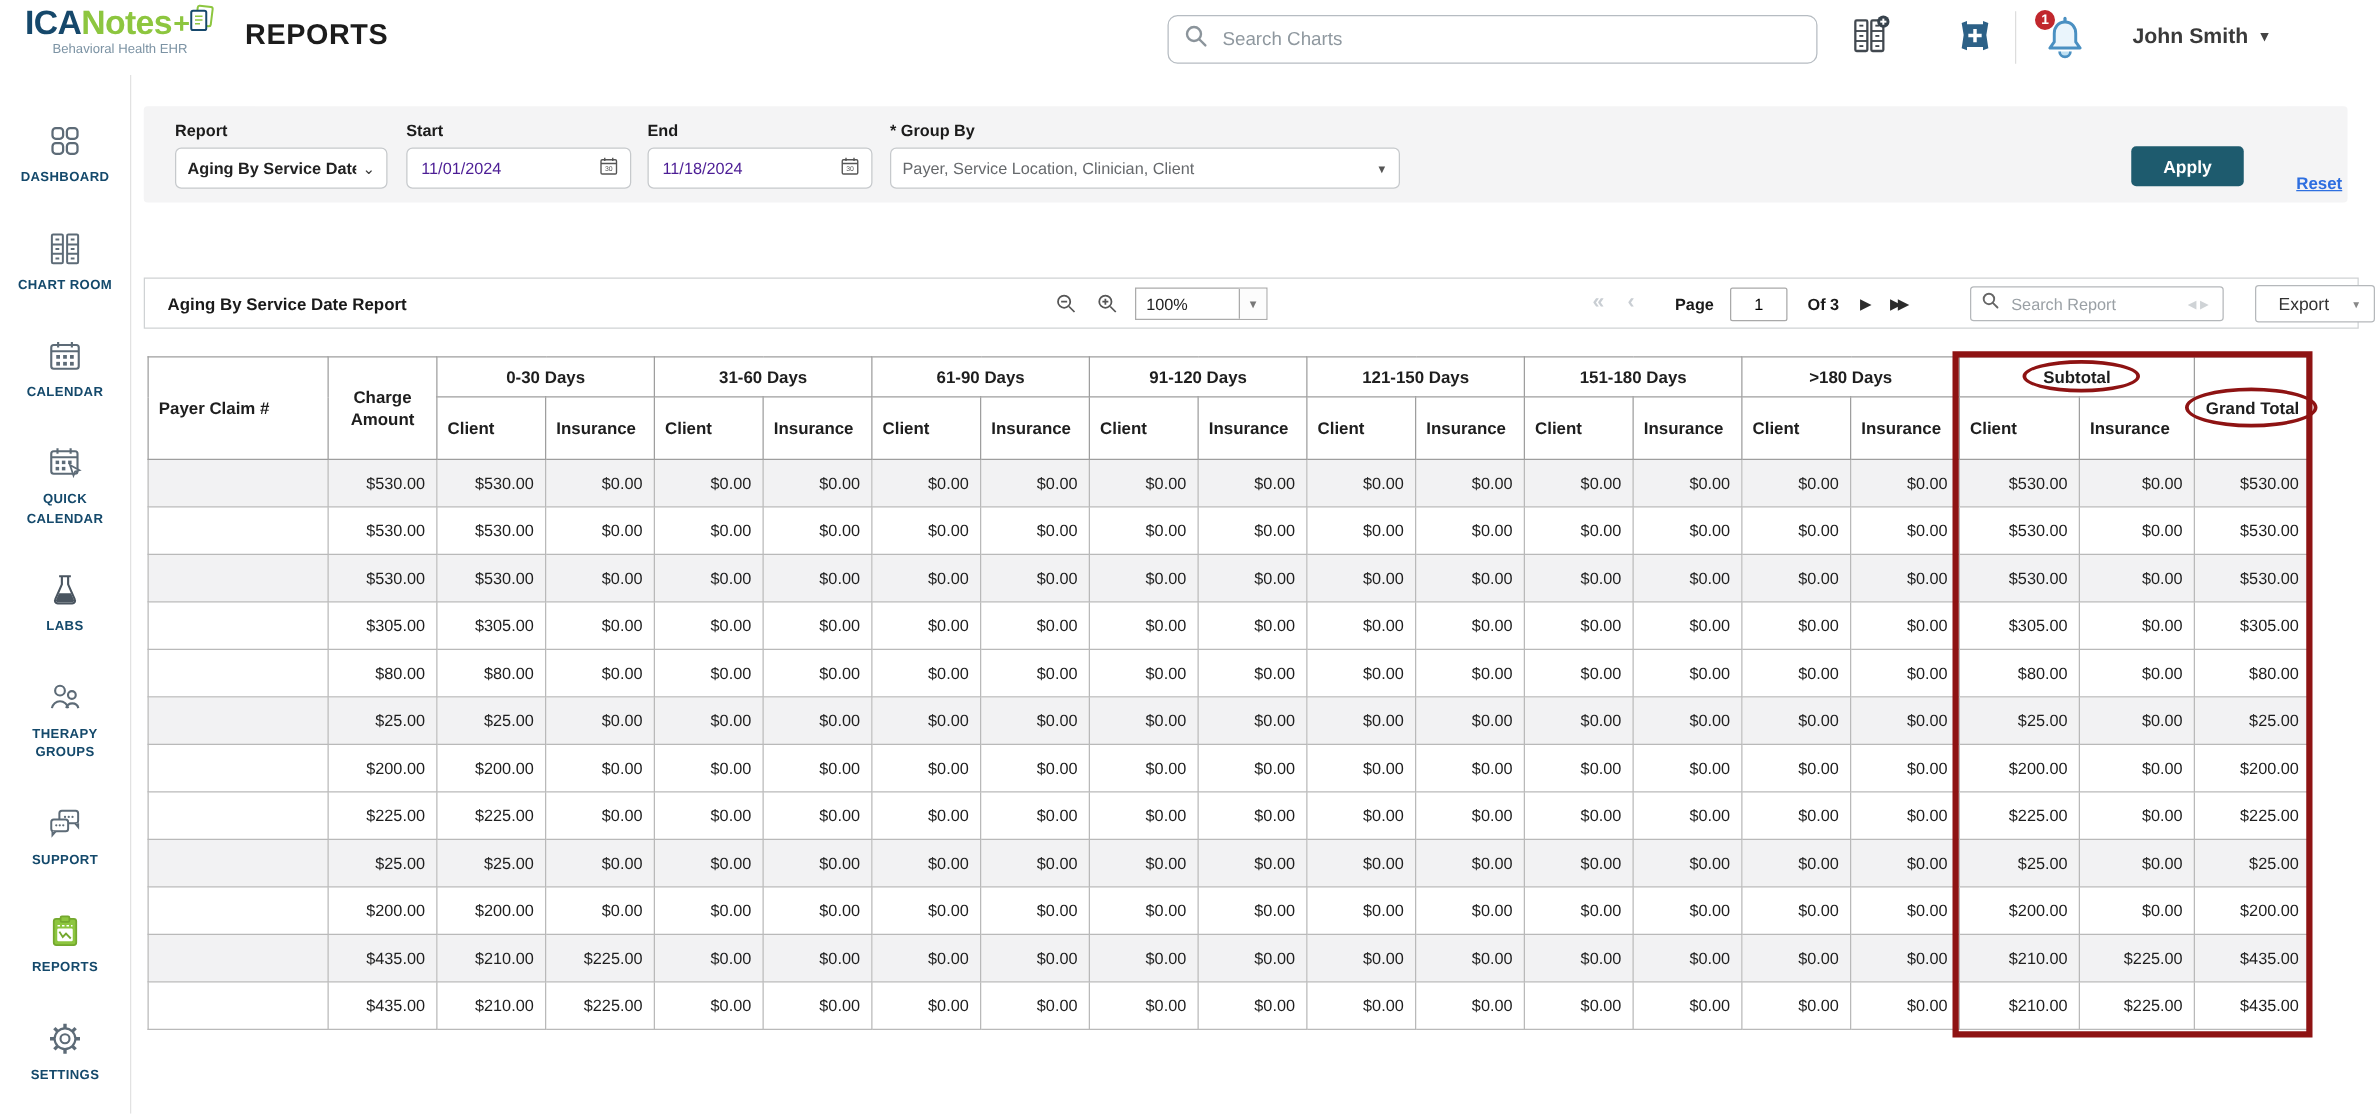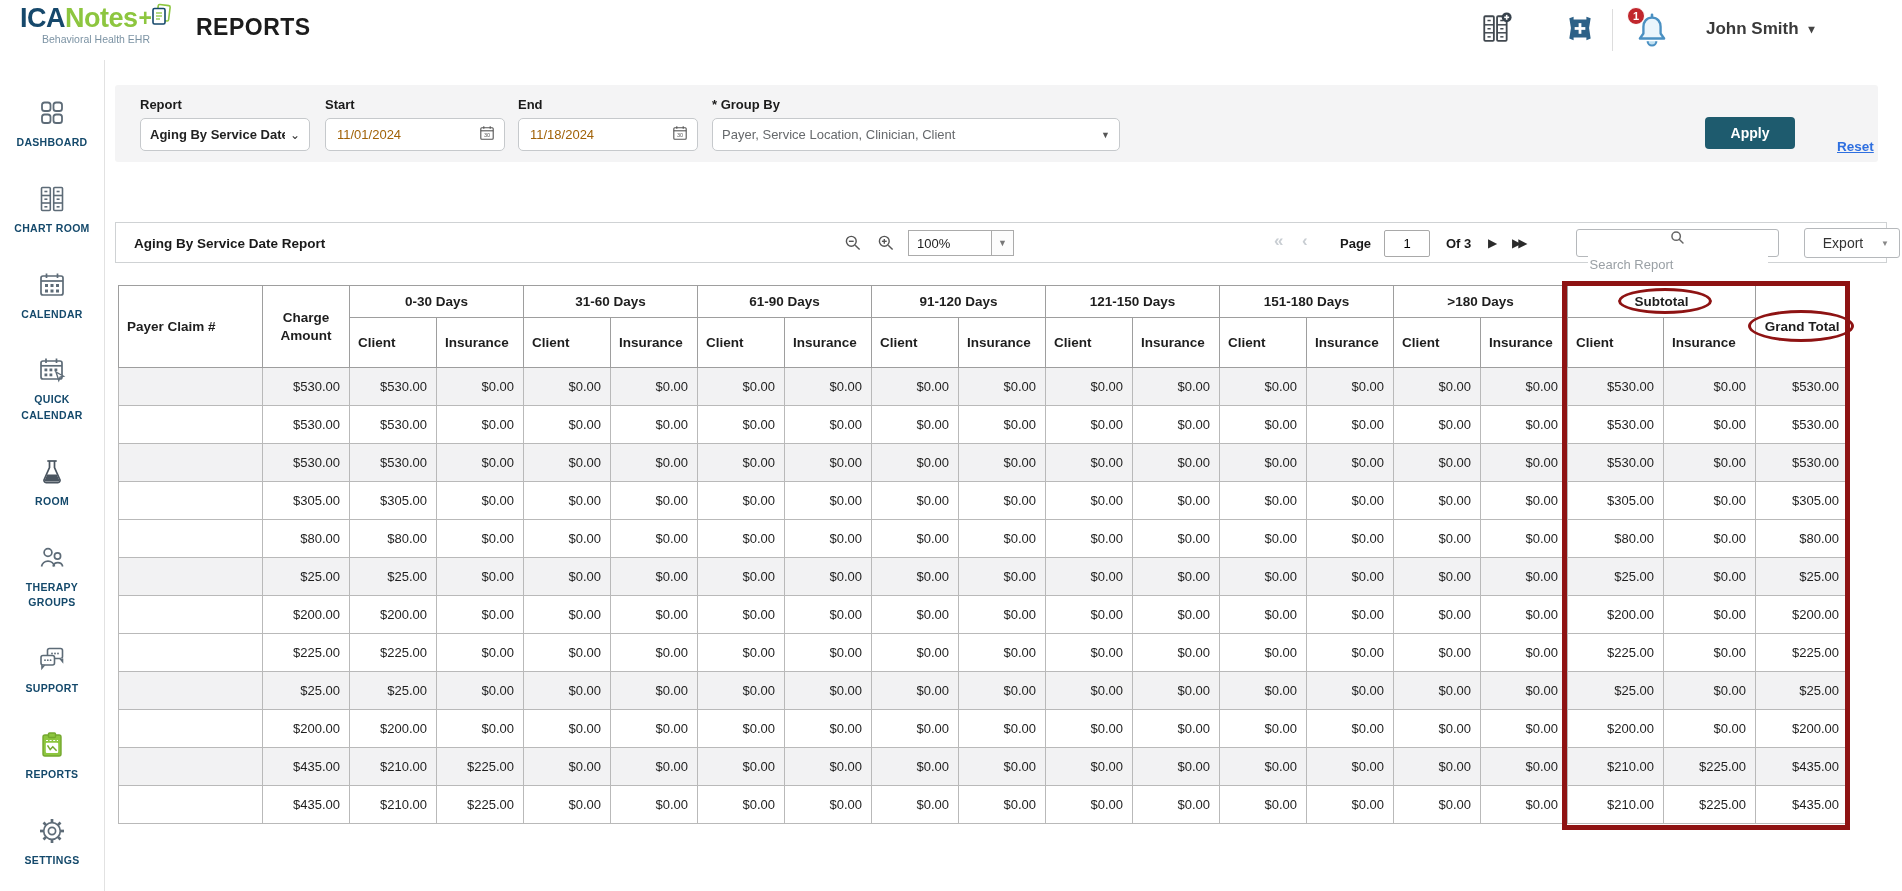--- a/index.html
+++ b/index.html
@@ -48,21 +48,21 @@
   
   .filter-panel { position:absolute; left:115px; top:85px; width:1763px; height:77px; background:#f4f4f5; border-radius:3px; }
   .f-label { position:absolute; top:12px; font-size:13px; font-weight:700; color:#1b1b1b; }
   .f-ctrl { position:absolute; top:33px; height:33px; background:#fff; border:1px solid #c6c9cc; border-radius:5px;
     display:flex; align-items:center; font-size:13px; color:#222; padding:0 9px; cursor:pointer; }
   .f-ctrl .val { flex:1; white-space:nowrap; overflow:hidden; }
   .sel-chevron { font-size:12px; color:#333; margin-left:5px; }
   .dd-caret { font-size:9px; color:#555; margin-left:6px; }
   .report-sel .val { font-weight:600; }
   .group-sel .val { color:#66696c; }
-  .f-date input { border:none; outline:none; width:110px; font-size:13px; color:#a16207; font-family:inherit; }
+  .f-date input { border:none; outline:none; width:110px; font-size:13px; color:#4c1d95; font-family:inherit; }
   .cal-icon { margin-left:auto; }
   .apply-btn { position:absolute; left:1590px; top:32px; width:90px; height:32px; background:#1e5b6e; color:#fff;
     border:none; border-radius:4px; font-size:14px; font-weight:700; font-family:inherit; cursor:pointer; }
   .reset-link { position:absolute; left:1722px; top:40px; color:#2e6fe0; font-size:13.5px; font-weight:600;
     text-decoration:underline; cursor:pointer;margin-top:14px; }
 
   
   .toolbar { position:absolute; left:115px; top:222px; width:1772px; height:41px; background:#fff; border:1px solid #cfd2d4; }
   .tb-title { position:absolute; left:18px; top:13px; font-size:13.5px; font-weight:700; color:#1a1a1a; }
   .zoom-out { position:absolute; left:728px; top:11px; cursor:pointer; }
@@ -72,21 +72,21 @@
   .zoom-dd { width:22px; border-left:1px solid #ababab; background:#fcfcfc; display:flex; align-items:center; justify-content:center; font-size:9px; color:#777; cursor:pointer; }
   .pg-first { position:absolute; left:1158px; top:8px; color:#c9ced3; font-size:17px; font-weight:700; cursor:default; }
   .pg-prev  { position:absolute; left:1186px; top:8px; color:#c9ced3; font-size:17px; font-weight:700; cursor:default; }
   .pg-label { position:absolute; left:1224px; top:13px; font-size:13px; font-weight:700; color:#1a1a1a; }
   .pg-input { position:absolute; left:1268px; top:7px; width:46px; height:27px; border:1px solid #a9a9a9; border-radius:2px;
     text-align:center; font-size:13px; font-family:inherit; }
   .pg-of { position:absolute; left:1330px; top:13px; font-size:13px; font-weight:700; color:#1a1a1a; }
   .pg-next { position:absolute; left:1372px; top:13px; color:#2b2b2b; font-size:12px; cursor:pointer; }
   .pg-last { position:absolute; left:1396px; top:13px; color:#2b2b2b; font-size:12px; letter-spacing:-3px; cursor:pointer; }
   .search-report { position:absolute; left:1460px; top:6px; width:203px; height:28px; border:1px solid #b5b8bb; border-radius:3px;
-    display:flex; align-items:center; gap:7px; padding:0 8px; background:#fff;flex-direction:column; }
+    display:flex; align-items:center; gap:7px; padding:0 8px; background:#fff; }
   .search-report input { border:none; outline:none; flex:1; font-size:13px; color:#333; font-family:inherit; min-width:0; }
   .search-report input::placeholder { color:#9aa0a5; }
   .sr-arrows { color:#cfd3d6; font-size:9px; letter-spacing:3px; white-space:nowrap; }
   .export-btn { position:absolute; left:1688px; top:5px; width:96px; height:30px; border:1px solid #b5b8bb; border-radius:3px;
     background:#fff; display:flex; align-items:center; cursor:pointer; }
   .export-label { flex:1; text-align:center; font-size:14px; color:#333; }
   .export-caret { width:18px; font-size:8px; color:#888; }
 
   
   .table-wrap { position:absolute; left:118px; top:285px; width:1730px; }
@@ -128,20 +128,29 @@
           <line x1="6" y1="13" x2="12" y2="13" stroke="#8dc63f" stroke-width="1.3"></line>
           <line x1="6" y1="16" x2="10" y2="16" stroke="#8dc63f" stroke-width="1.3"></line>
         </svg>
       </span>
     </div>
     <div class="l-tag">Behavioral Health EHR</div>
   </div>
 
   <h1 class="page-title">REPORTS</h1>
 
+  <div class="search-charts">
+    <span>
+      <svg width="20" height="20" viewBox="0 0 20 20">
+          <circle cx="8.2" cy="8.2" r="5.6" fill="none" stroke="#8b949b" stroke-width="1.9"></circle>
+          <line x1="12.6" y1="12.6" x2="17.3" y2="17.3" stroke="#8b949b" stroke-width="1.9" stroke-linecap="round"></line>
+        </svg>
+    </span>
+    <input type="text" placeholder="Search Charts" style="">
+  </div>
 
   <span class="hdr-cabinet">
     <svg width="32" height="32" viewBox="0 0 30 30">
       <rect x="4" y="4" width="9" height="23" rx="1" fill="#fff" stroke="#41484f" stroke-width="1.7"></rect>
       <rect x="16" y="4" width="9" height="23" rx="1" fill="#fff" stroke="#41484f" stroke-width="1.7"></rect>
       <line x1="4" y1="12" x2="13" y2="12" stroke="#41484f" stroke-width="1.4"></line>
         <line x1="4" y1="19.5" x2="13" y2="19.5" stroke="#41484f" stroke-width="1.4"></line>
       <line x1="16" y1="12" x2="25" y2="12" stroke="#41484f" stroke-width="1.4"></line>
         <line x1="16" y1="19.5" x2="25" y2="19.5" stroke="#41484f" stroke-width="1.4"></line>
       <line x1="7" y1="8" x2="10" y2="8" stroke="#41484f" stroke-width="1.4"></line>
@@ -237,21 +246,21 @@
       <path d="M19 17 l7.5 4.2 -3.4 0.9 -1.3 3.4 z" fill="#fff" stroke="#5d6b77" stroke-width="1.4"></path>
     </svg>
     <span class="side-label">QUICK CALENDAR</span>
   </div>
   <div class="side-item">
     <svg class="icon-svg" width="30" height="30" viewBox="0 0 30 30" fill="none" stroke="#4a5560" stroke-width="1.7">
       <path d="M12.5 4 v6.5 L7.2 22.5 a2.2 2.2 0 0 0 2 3.2 h11.6 a2.2 2.2 0 0 0 2 -3.2 L17.5 10.5 V4"></path>
       <line x1="10.3" y1="4" x2="19.7" y2="4"></line>
       <path d="M10.2 17.5 h9.6 l2.4 5.4 a1.1 1.1 0 0 1 -1 1.6 H8.8 a1.1 1.1 0 0 1 -1 -1.6 z" fill="#4a5560" stroke="none"></path>
     </svg>
-    <span class="side-label">ROOM</span>
+    <span class="side-label">LABS</span>
   </div>
   <div class="side-item">
     <svg class="icon-svg" width="30" height="30" viewBox="0 0 30 30" fill="none" stroke="#5d6b77" stroke-width="1.7">
       <circle cx="11" cy="9.5" r="3.9"></circle>
       <path d="M4.5 23.5 a6.6 6.6 0 0 1 13 0"></path>
       <circle cx="20.5" cy="13" r="3.1"></circle>
       <path d="M16 23.5 a5 5 0 0 1 9.7 0"></path>
     </svg>
     <span class="side-label">THERAPY GROUPS</span>
   </div>

